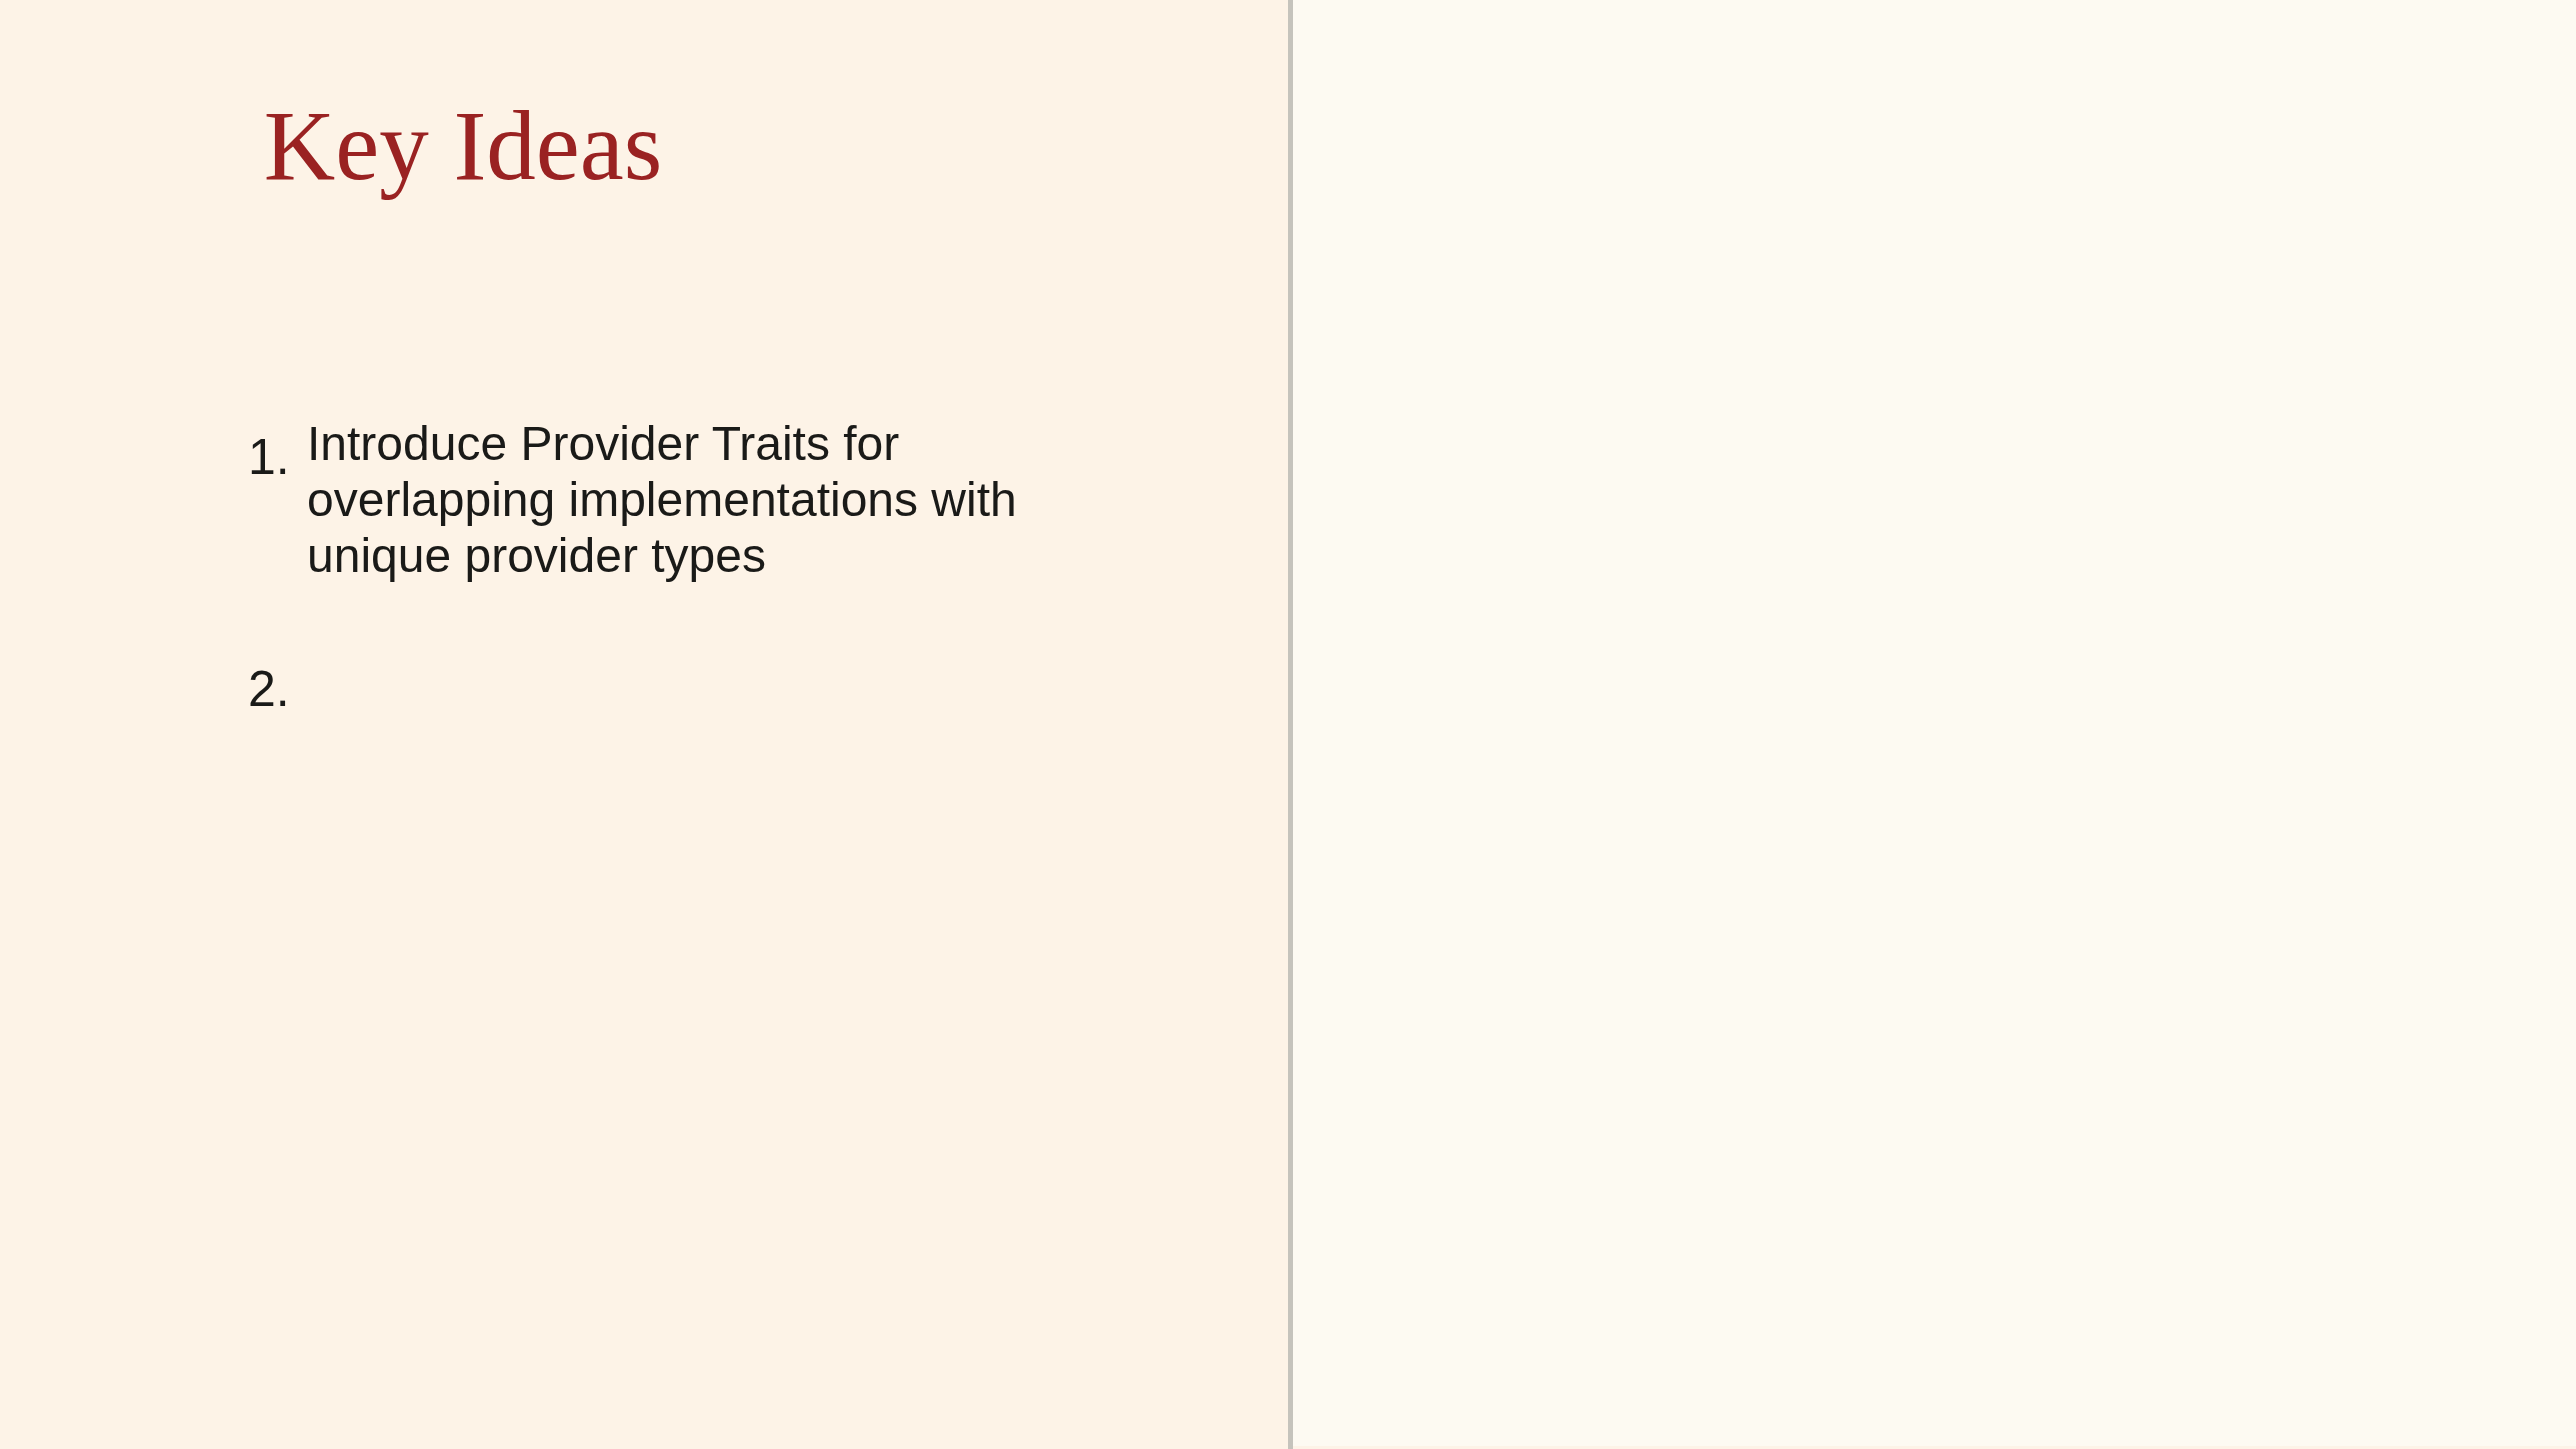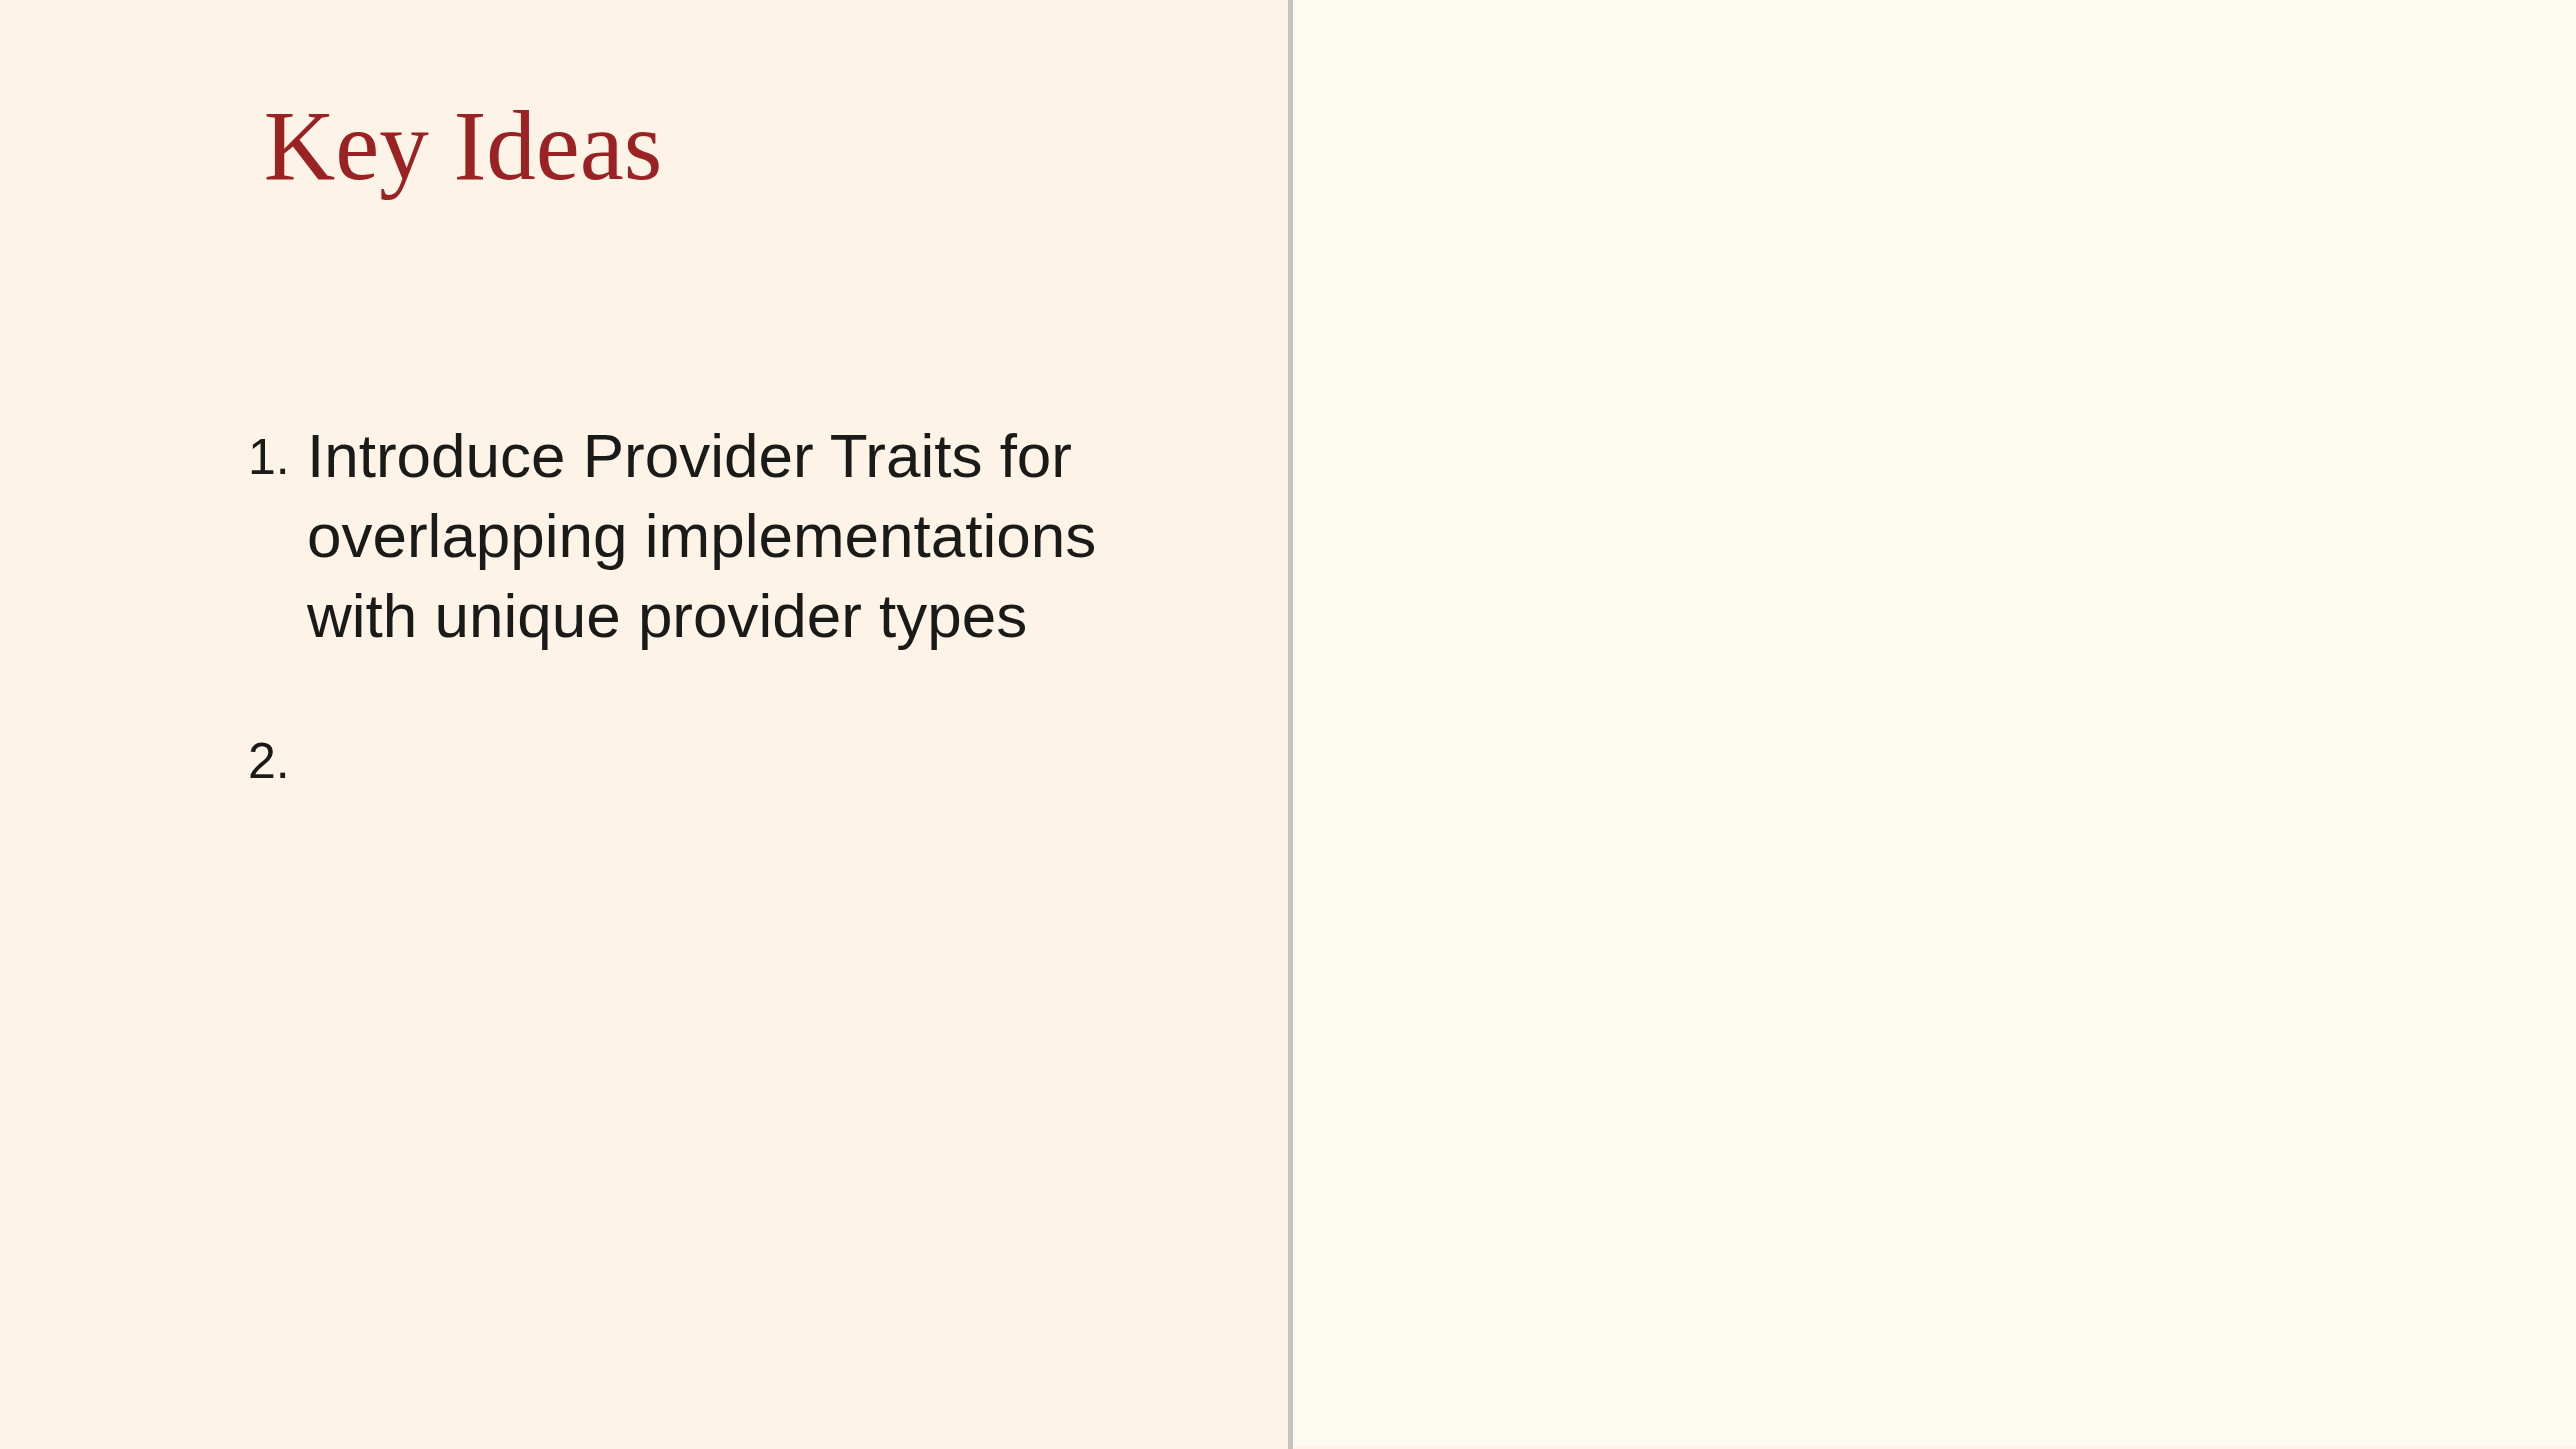--- a/index.html
+++ b/index.html
@@ -69,22 +69,22 @@
     flex:0 0 auto;
     width:59px;
     font-size:50px;
     line-height:82px;
     font-family:"Liberation Sans", sans-serif;
     font-stretch:condensed;
     color:#1A1A18;
   }
   .list-text {
     flex:1 1 auto;
-    font-size:62px;
-    line-height:80px;
+    font-size:48px;
+    line-height:56px;
     font-family:"Liberation Sans", sans-serif;
     font-stretch:condensed;
     color:#1A1A18;
     max-width:812px;
   }
 </style>
 </head>
 <body>
 
 <div id="slide">

